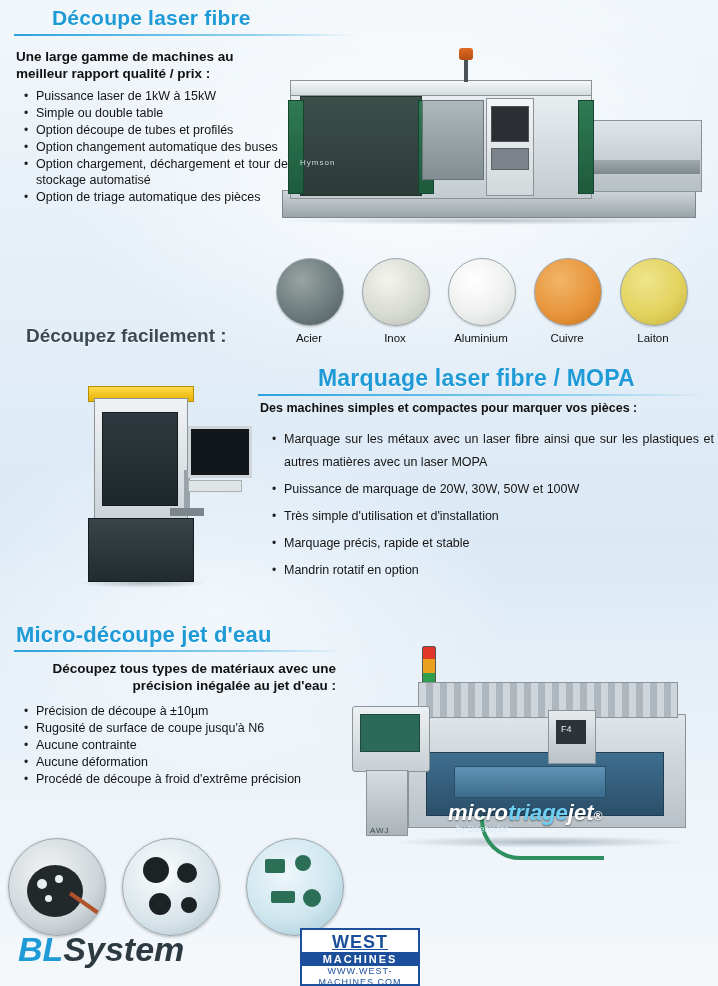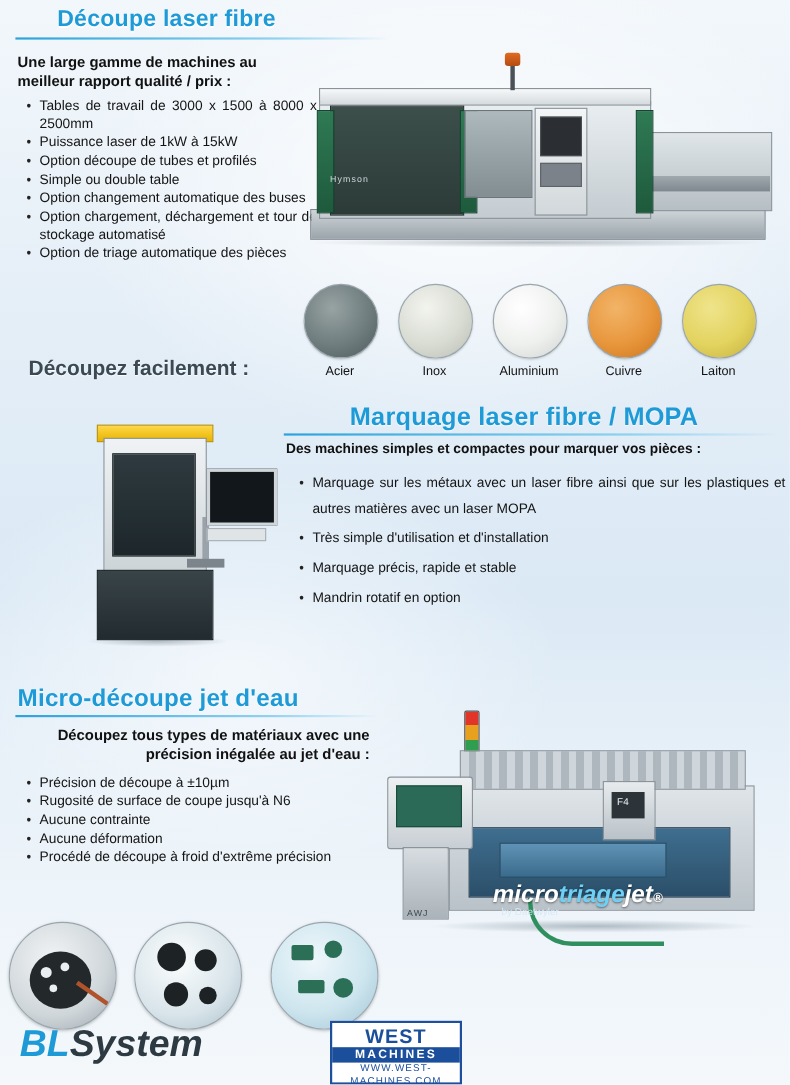--- a/index.html
+++ b/index.html
@@ -115,39 +115,38 @@
   .s1 .h{position:absolute;background:#e9eef1;border-radius:50%;}
   .s2{background:radial-gradient(circle at 40% 35%, #fbfdfd, #d8e4ea 60%, #a9bcc6 100%);}
   .s2 .g{position:absolute;background:#1d2225;border-radius:50%;}
   .s3{background:radial-gradient(circle at 40% 35%, #eef7fb, #cfe6ef 55%, #9fc4d4 100%);}
   .s3 .p{position:absolute;background:#2c6f57;border-radius:2px;}
   
   .brand-system{position:absolute;left:18px;top:930px;font-size:34px;font-weight:bold;font-style:italic;}
   .brand-system .b1{color:#1e9bd7;}
   .brand-system .b2{color:#2d3a42;}
   .west{position:absolute;left:300px;top:928px;width:116px;height:54px;background:#ffffff;border:2px solid #1d4f9c;text-align:center;}
-  .west .w1{display:block;color:#1b4f9c;font-weight:bold;font-size:18px;line-height:20px;letter-spacing:1px;margin-top:2px;}
+  .west .w1{display:block;color:#1b4f9c;font-weight:bold;font-size:18px;line-height:20px;letter-spacing:1px;margin-top:2px;text-decoration:underline;}
   .west .w2{display:block;color:#ffffff;background:#1b4f9c;font-weight:bold;font-size:11px;line-height:14px;letter-spacing:2px;}
   .west .w3{display:block;color:#1b4f9c;font-size:9px;line-height:11px;letter-spacing:1px;}
 </style>
 </head>
 <body>
 
 <div class="bg-glow"></div>
 
 <div class="section-title" style="left:16px;top:6px;margin-left:36px;">Découpe laser fibre</div>
 <div class="rule" style="left:14px;top:34px;width:340px;"></div>
 
 <div class="lead" style="left:16px;top:48px;width:256px;">Une large gamme de machines au meilleur rapport qualité / prix :</div>
 
 <ul class="bullets" style="left:20px;top:88px;width:252px;">
-  <li>Tables de travail de 3000 x 1500 à 8000 x 2500mm</li>
   <li>Puissance laser de 1kW à 15kW</li>
+  <li>Simple ou double table</li>
   <li>Option découpe de tubes et profilés</li>
-  <li>Simple ou double table</li>
   <li>Option changement automatique des buses</li>
   <li>Option chargement, déchargement et tour de stockage automatisé</li>
   <li>Option de triage automatique des pièces</li>
 </ul>
 
 <div class="machine1">
   <div class="m1-shadow"></div>
   <div class="m1-base"></div>
   <div class="m1-rail"></div>
   <div class="m1-rail2"></div>
@@ -180,20 +179,21 @@
 
 <div style="position:absolute;left:26px;top:325px;font-size:19px;font-weight:bold;color:#3b4a52;text-shadow:0 1px 1px rgba(255,255,255,.9);">Découpez facilement :</div>
 
 <div class="section-title" style="left:318px;top:365px;font-size:23px;">Marquage laser fibre / MOPA</div>
 <div class="rule" style="left:258px;top:394px;width:450px;"></div>
 
 <div class="lead" style="left:260px;top:400px;width:440px;font-size:12.5px;">Des machines simples et compactes pour marquer vos pièces :</div>
 
 <ul class="bullets" style="left:268px;top:428px;width:430px;">
   <li style="line-height:23px;margin-bottom:4px;">Marquage sur les métaux avec un laser fibre ainsi que sur les plastiques et autres matières avec un laser MOPA</li>
+  <li style="line-height:23px;margin-bottom:4px;">Puissance de marquage de 20W, 30W, 50W et 100W</li>
   <li style="line-height:23px;margin-bottom:4px;">Très simple d'utilisation et d'installation</li>
   <li style="line-height:23px;margin-bottom:4px;">Marquage précis, rapide et stable</li>
   <li style="line-height:23px;margin-bottom:4px;">Mandrin rotatif en option</li>
 </ul>
 
 <div class="machine2">
   <div class="m2-shadow"></div>
   <div class="m2-yellow"></div>
   <div class="m2-cab"></div>
   <div class="m2-door"></div>

